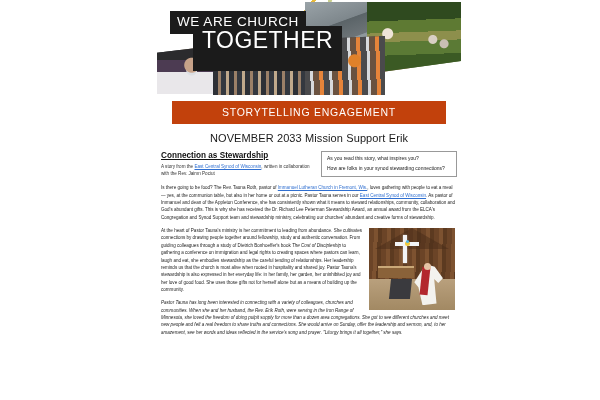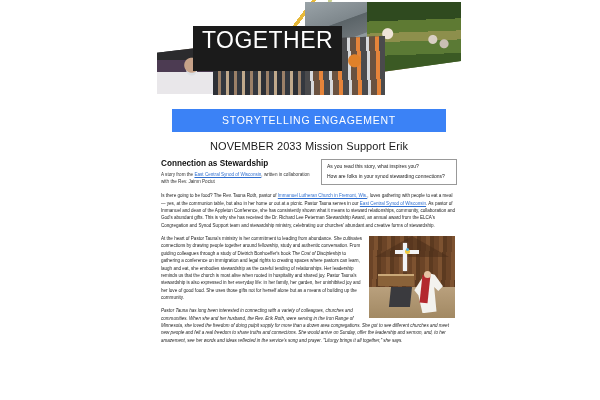--- a/index.html
+++ b/index.html
@@ -103,22 +103,22 @@
   }
   .mh-title2 {
     left: 36px; top: 26px;
     padding: 3px 9px 19px 9px;
     font-size: 23px;
     letter-spacing: 0.02em;
   }
 
   
   .section-bar {
-    margin: 14px 15px 0 15px;
-    background: #3b82f6;
+    margin: 6px 15px 0 15px;
+    background: #c2410c;
     color: #ffffff;
     text-align: center;
     font-size: 10.5px;
     letter-spacing: 0.07em;
     padding: 5px 0 6px 0;
   }
 
   
   .memo-title {
     text-align: center;
@@ -136,20 +136,21 @@
     padding: 0 4px 0 4px;
   }
   .head-left { width: 152px; flex: none; }
   .head-right { flex: 1; }
 
   .art-title {
     font-size: 8.2px;
     font-weight: bold;
     color: #111111;
     margin: 0 0 4px 0;
+    text-decoration: underline;
   }
   .byline {
     font-size: 4.6px;
     color: #333333;
     line-height: 1.45;
     margin: 0;
   }
   .byline a {
     color: #2f6fd0;
     text-decoration: underline;
@@ -268,20 +269,21 @@
 
   <div class="masthead">
     <div class="mh-clip">
       <div class="ph ph-rib"></div>
       <div class="ph ph-a"></div>
       <div class="ph ph-b"></div>
       <div class="ph ph-c"></div>
       <div class="ph ph-d"></div>
       <div class="ph ph-e"></div>
     </div>
+    <div class="mh-title1">WE ARE CHURCH</div>
     <div class="mh-title2">TOGETHER</div>
   </div>
 
   <div class="section-bar">STORYTELLING ENGAGEMENT</div>
 
   <div class="memo-title">
     <span class="strong">NOVEMBER 2033</span><span> Mission Support Erik</span>
   </div>
 
   <div class="head-row">

